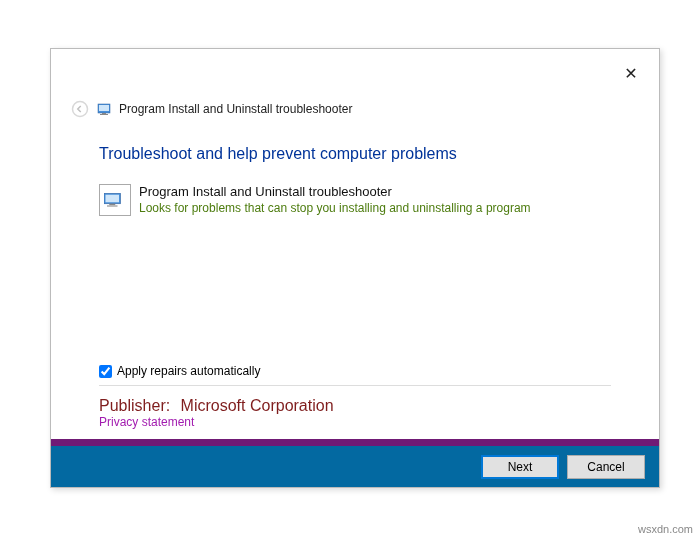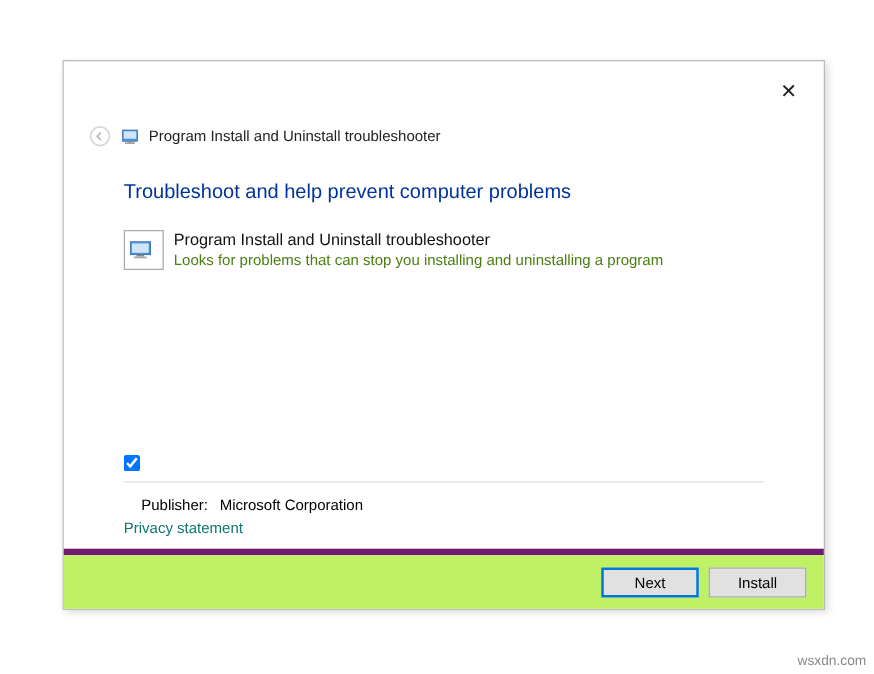--- a/index.html
+++ b/index.html
@@ -129,44 +129,44 @@
     .divider {
       position: absolute;
       left: 48px;
       right: 48px;
       top: 336px;
       height: 1px;
       background: #ddd;
     }
     .publisher-row {
       position: absolute;
-      left: 62px;
+      left: 48px;
       top: 348px;
-      font-size: 12px;
-      color: #000000;
+      font-size: 16px;
+      color: #7f1d1d;
     }
     .publisher-label {
       margin-right: 6px;
     }
     .privacy-link {
       position: absolute;
       left: 48px;
       top: 366px;
       font-size: 12px;
-      color: #0f766e;
+      color: #a21caf;
       cursor: pointer;
     }
     .button-bar {
       position: absolute;
       left: 0;
       right: 0;
       bottom: 0;
       height: 48px;
-      border-top: 5px solid #701a75;
-      background: #bef264;
+      border-top: 7px solid #701a75;
+      background: #0369a1;
       display: flex;
       align-items: center;
       justify-content: flex-end;
       padding-right: 14px;
       gap: 8px;
     }
     .btn {
       min-width: 78px;
       height: 24px;
       border: 1px solid #adadad;
@@ -227,30 +227,31 @@
       </svg>
     </div>
     <div class="ts-text">
       <div class="ts-title">Program Install and Uninstall troubleshooter</div>
       <div class="ts-desc">Looks for problems that can stop you installing and uninstalling a program</div>
     </div>
   </div>
 
   <label class="apply-row">
     <input type="checkbox" checked="" style="">
+    <span>Apply repairs automatically</span>
   </label>
 
   <div class="divider"></div>
 
   <div class="publisher-row">
     <span class="publisher-label">Publisher:</span>
     <span>Microsoft Corporation</span>
   </div>
 
   <a class="privacy-link">Privacy statement</a>
 
   <div class="button-bar">
     <button class="btn btn-primary">Next</button>
-    <button class="btn">Install</button>
+    <button class="btn">Cancel</button>
   </div>
 </div>
 
 <div class="watermark">wsxdn.com</div>
 
 </body></html>

